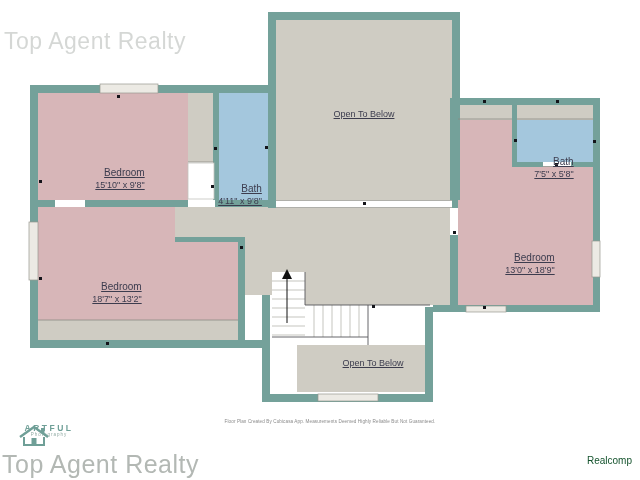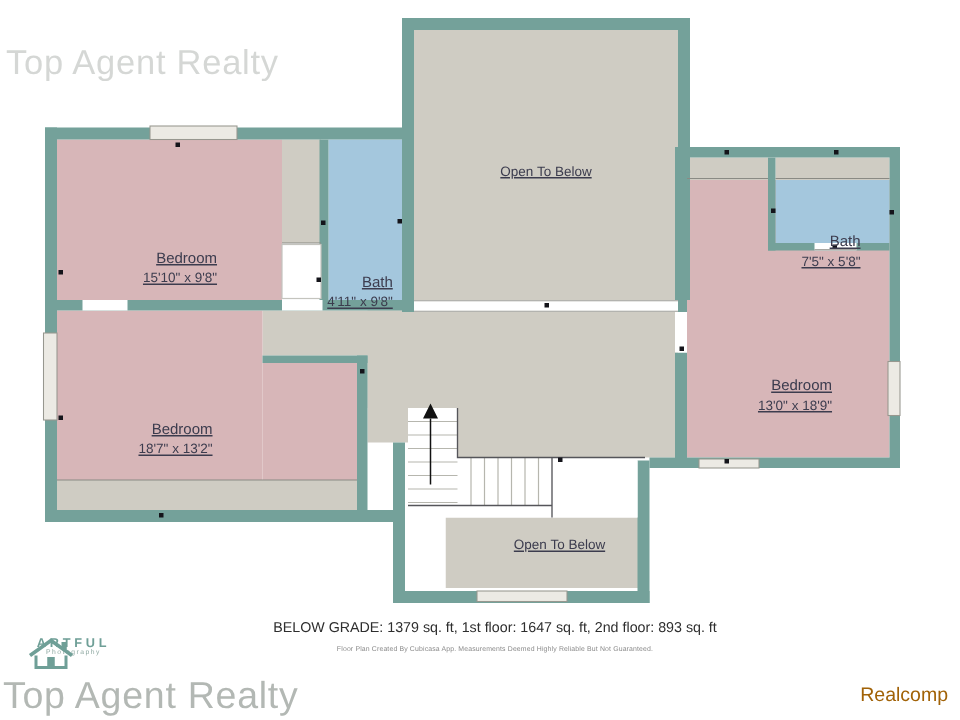--- a/index.html
+++ b/index.html
@@ -27,21 +27,21 @@
       color:var(--wmgray);letter-spacing:.5px;}
   #logo{position:absolute;left:14px;top:424px;width:70px;text-align:center;
       color:var(--logoteal);}
   #logo .ltxt{font-size:8.5px;font-weight:bold;letter-spacing:2.5px;line-height:8px;}
   #logo .lsub{font-size:4.5px;letter-spacing:1px;color:#8fa9a2;line-height:5px;}
   #summary{position:absolute;left:30px;top:414px;width:600px;text-align:center;
       color:#1c1c1c;}
   #summary .total{font-size:10px;font-weight:bold;line-height:12px;}
   #summary .ln{font-size:9.5px;line-height:10.8px;color:#2e2e2e;}
   #summary .disc{font-size:4.6px;color:#8a8a8a;margin-top:5px;letter-spacing:.1px;}
-  #realcomp{position:absolute;right:8px;top:455px;font-size:13px;color:#a16207;}
+  #realcomp{position:absolute;right:8px;top:455px;font-size:10px;color:#14532d;}
 </style>
 </head>
 <body>
 
 <div id="stage">
 
   <svg width="640" height="480" viewBox="0 0 640 480">
 
     <g>
       <rect class="fl" x="276" y="20" width="176" height="182"></rect>
@@ -216,18 +216,17 @@
       <polyline points="10,13 10,21 30,21 30,13" fill="none" stroke="#6f9f97" stroke-width="2"></polyline>
       <rect x="17.5" y="14" width="5" height="7" fill="#6f9f97"></rect>
     </svg>
     <div class="ltxt">ARTFUL</div>
     <div class="lsub">Photography</div>
   </div>
 
   <div id="wm-bottom">Top Agent Realty</div>
 
   <div id="summary">
-    <div class="ln">BELOW GRADE: 1379 sq. ft, 1st floor: 1647 sq. ft, 2nd floor: 893 sq. ft</div>
     <div class="disc">Floor Plan Created By Cubicasa App. Measurements Deemed Highly Reliable But Not Guaranteed.</div>
   </div>
 
   <div id="realcomp">Realcomp</div>
 </div>
 
 </body></html>

